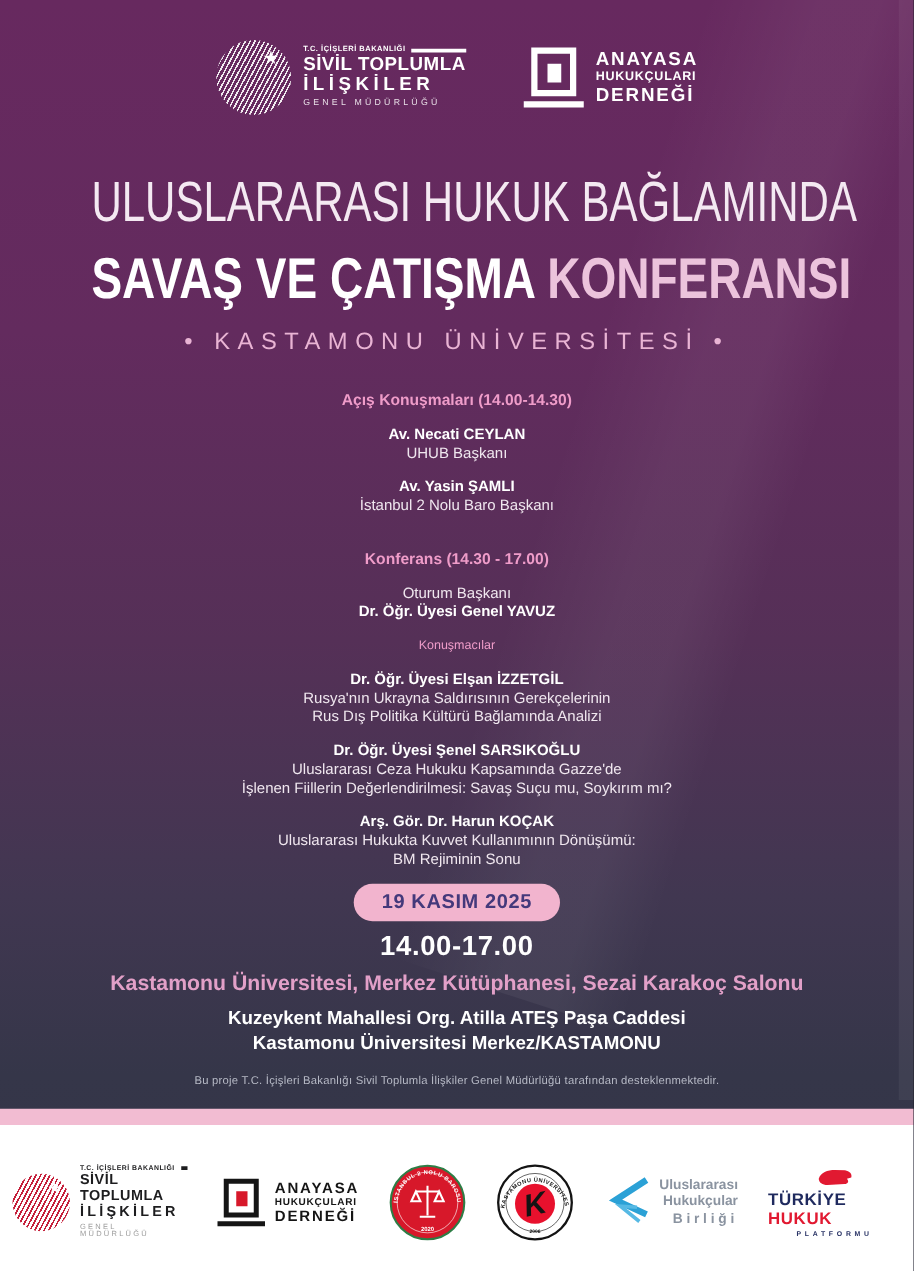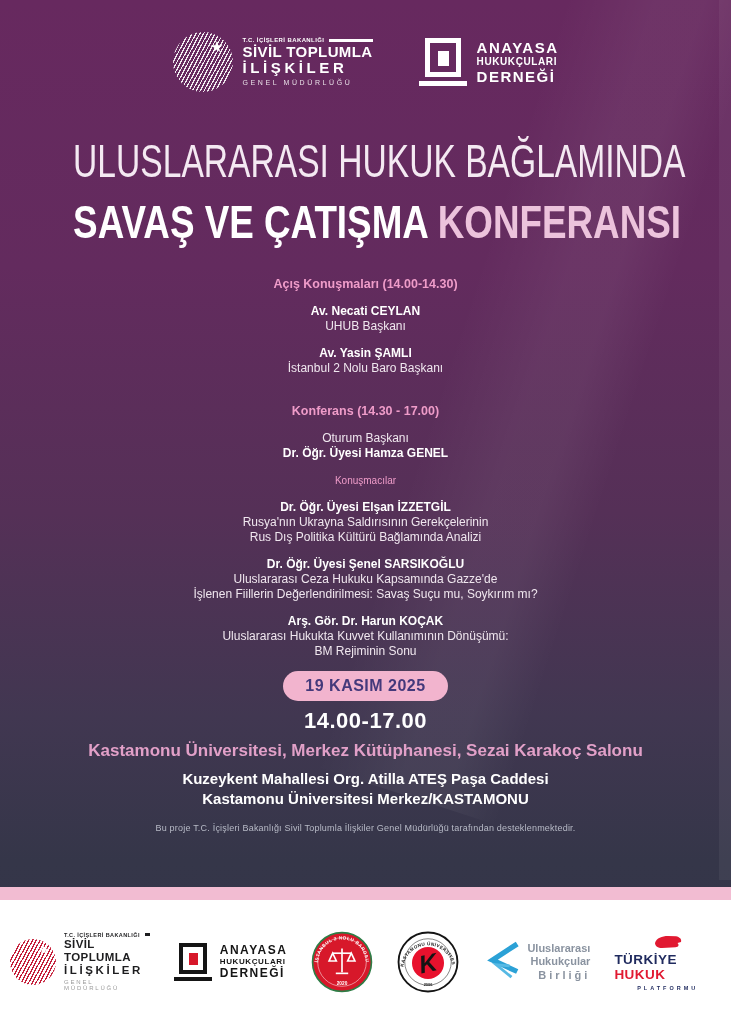--- a/index.html
+++ b/index.html
@@ -141,39 +141,40 @@
           <div class="ahd-l3">DERNEĞİ</div>
         </div>
       </div>
     </div>
 
     <div class="title-block">
       <div class="title-l1">ULUSLARARASI HUKUK BAĞLAMINDA</div>
       <div class="title-l2">
         <span class="w">SAVAŞ VE ÇATIŞMA </span><span class="p">KONFERANSI</span>
       </div>
+      <div class="title-sub">•  KASTAMONU ÜNİVERSİTESİ  •</div>
     </div>
 
     <div class="program">
       <div class="sec-header">Açış Konuşmaları (14.00-14.30)</div>
 
       <div class="speaker">
         <div class="name">Av. Necati CEYLAN</div>
         <div class="role">UHUB Başkanı</div>
       </div>
       <div class="speaker">
         <div class="name">Av. Yasin ŞAMLI</div>
         <div class="role">İstanbul 2 Nolu Baro Başkanı</div>
       </div>
 
       <div class="sec-header">Konferans (14.30 - 17.00)</div>
 
       <div class="speaker">
         <div class="role">Oturum Başkanı</div>
-        <div class="name">Dr. Öğr. Üyesi Hamza GENEL</div>
+        <div class="name">Dr. Öğr. Üyesi Genel YAVUZ</div>
       </div>
 
       <div class="sec-label">Konuşmacılar</div>
 
       <div class="speaker">
         <div class="name">Dr. Öğr. Üyesi Elşan İZZETGİL</div>
         <div class="role">Rusya'nın Ukrayna Saldırısının Gerekçelerinin</div>
         <div class="role">Rus Dış Politika Kültürü Bağlamında Analizi</div>
       </div>
       <div class="speaker">

